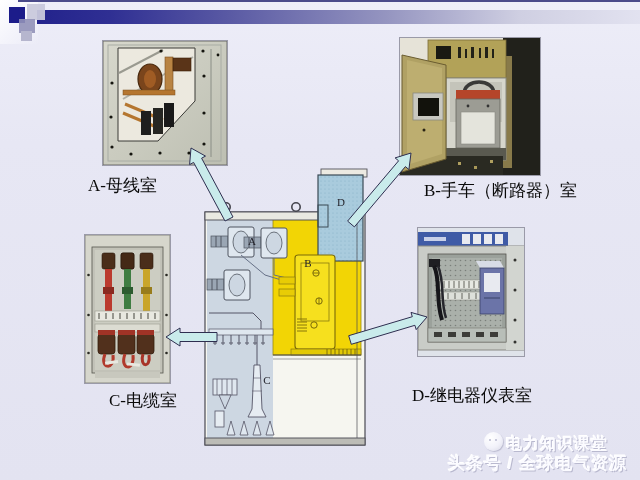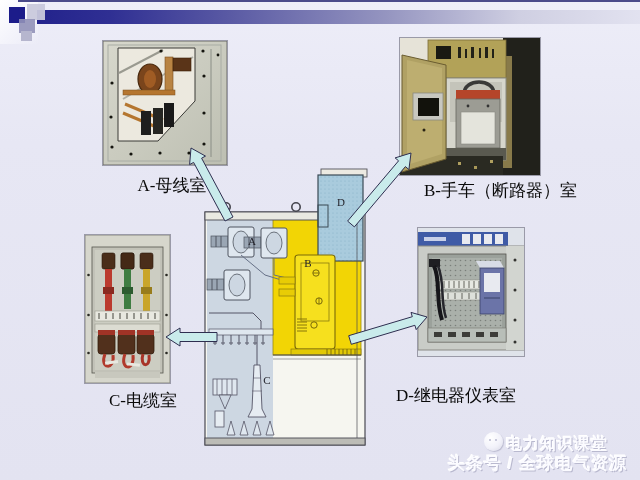--- a/index.html
+++ b/index.html
@@ -14,24 +14,24 @@
   .top-bar{left:37px;top:10px;width:603px;height:14px;
            background:linear-gradient(to right,#23238c 0%,#2f2f93 12%,#5a5aa4 32%,#9595c0 58%,#cfcfe2 80%,#e2e2f0 100%);}
   .sq{position:absolute;}
   .sq-navy{left:9px;top:7px;width:16px;height:16px;background:#1c1c8a;}
   .sq-light{left:27px;top:4px;width:18px;height:16px;background:#c9c9dc;opacity:.95;}
   .sq-med{left:19px;top:19px;width:16px;height:14px;background:#9191b8;opacity:.9;}
   .sq-sm{left:21px;top:31px;width:11px;height:10px;background:#b6b6ce;}
   
   .callout-label{position:absolute;font-family:"Liberation Serif","DejaVu Serif",serif;
                  font-size:17px;color:#0a0a0a;white-space:nowrap;}
-  .label-a{left:116px;top:174px;width:112px;text-align:center;}
+  .label-a{left:88px;top:174px;width:112px;}
   .label-b{left:424px;top:179px;}
   .label-c{left:95px;top:389px;width:96px;text-align:center;}
-  .label-d{left:396px;top:384px;}
+  .label-d{left:412px;top:384px;}
   
   .photo{position:absolute;box-shadow:0 0 0 1px #9a9aa8;}
   
   .watermark{position:absolute;left:440px;top:426px;width:200px;height:52px;}
   .wm-text{position:absolute;font-weight:bold;white-space:nowrap;color:#fbfbff;
            text-shadow:1px 1px 0 #b9b9cf,-1px -1px 0 #ffffff;letter-spacing:1px;}
   .wm-line1{left:66px;top:8px;font-size:16px;}
   .wm-line2{left:8px;top:26px;font-size:17px;}
   .wm-icon{position:absolute;left:44px;top:6px;width:19px;height:19px;border-radius:50%;
            background:radial-gradient(circle at 35% 30%,#ffffff 0%,#f2f2fa 55%,#d8d8e6 100%);

